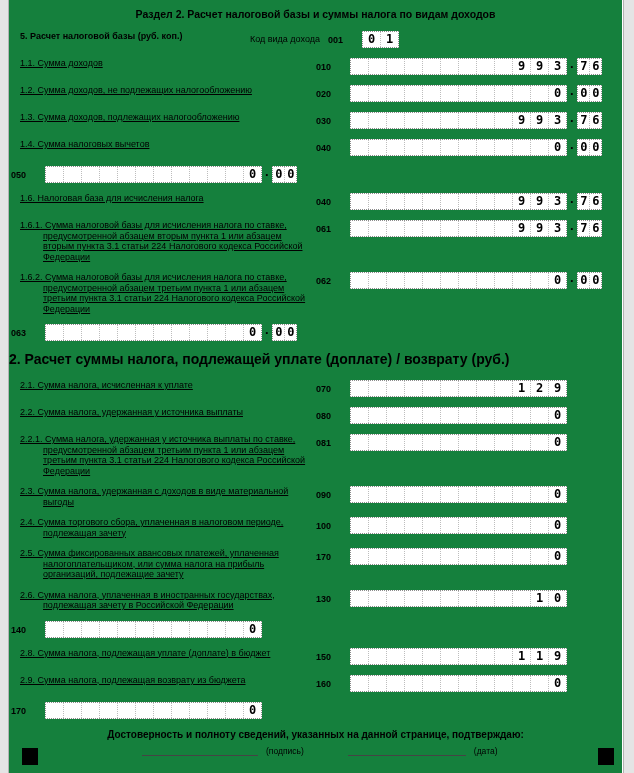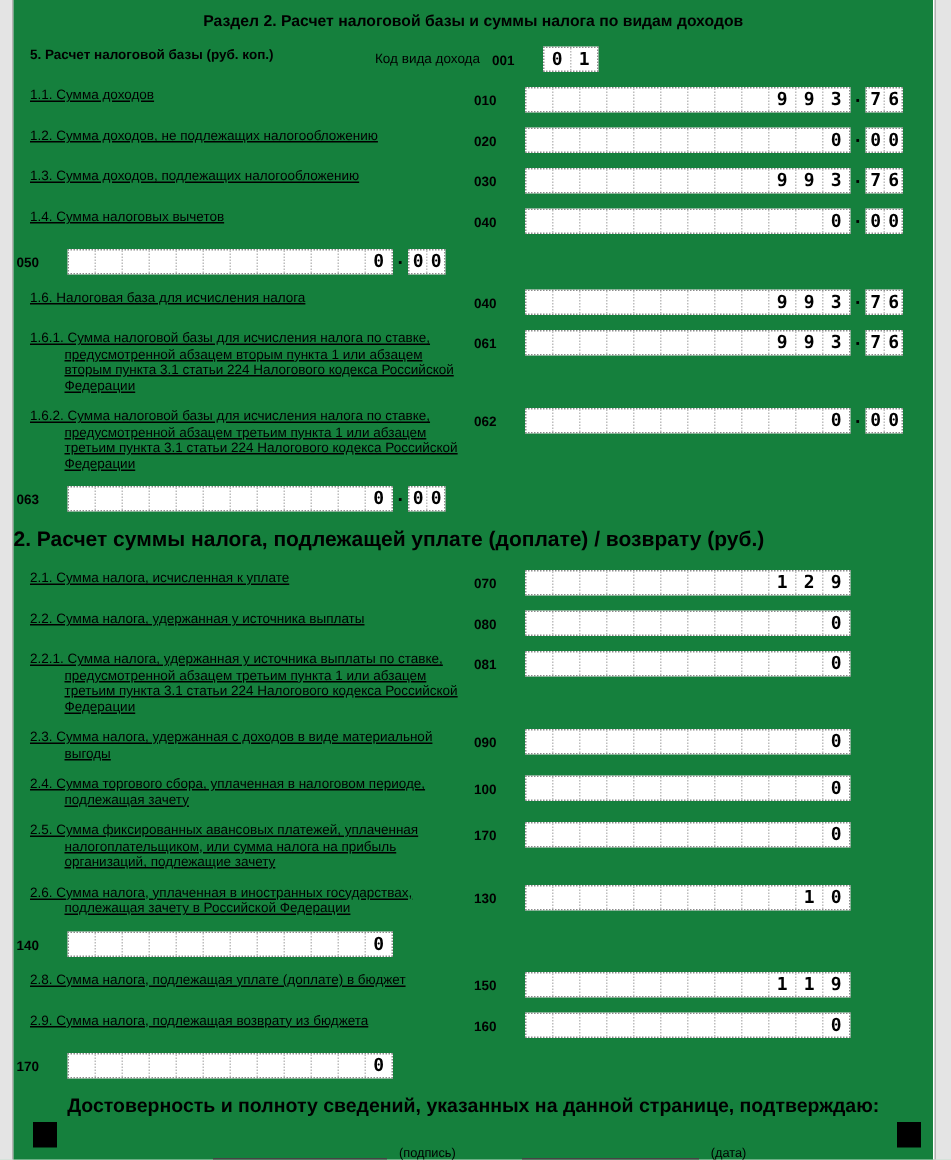--- a/index.html
+++ b/index.html
@@ -61,24 +61,24 @@
   .dot {
     font-weight: bold; font-size: 13px; line-height: 15px;
     margin: 0 3px; display: inline-block;
   }
   .section2-heading {
     font-weight: bold; font-size: 14px; padding-left: 0;
     margin: 2px 0 13px 0;
   }
   .footer { margin-top: 2px; }
   .confirm-text {
-    text-align: center; font-weight: bold; font-size: 13px; margin-top: 4px;
+    text-align: center; font-weight: bold; font-size: 10px; margin-top: 4px;
   }
   .sig-row {
-    display: flex; align-items: flex-end; font-size: 8.5px; margin-top: 18px;
+    display: flex; align-items: flex-end; font-size: 8.5px; margin-top: 5px;
   }
   .sig-line { border-bottom: 1px solid #444; height: 10px; }
   .sig-line.l1 { width: 116px; margin-left: 133px; }
   .sig-line.l2 { width: 118px; margin-left: 44px; }
   .sig-label { margin-left: 8px; }
   .reg-mark {
     position: absolute; width: 16px; height: 17px; background: #000;
     top: 748px;
   }
   .reg-mark.left { left: 22px; }

